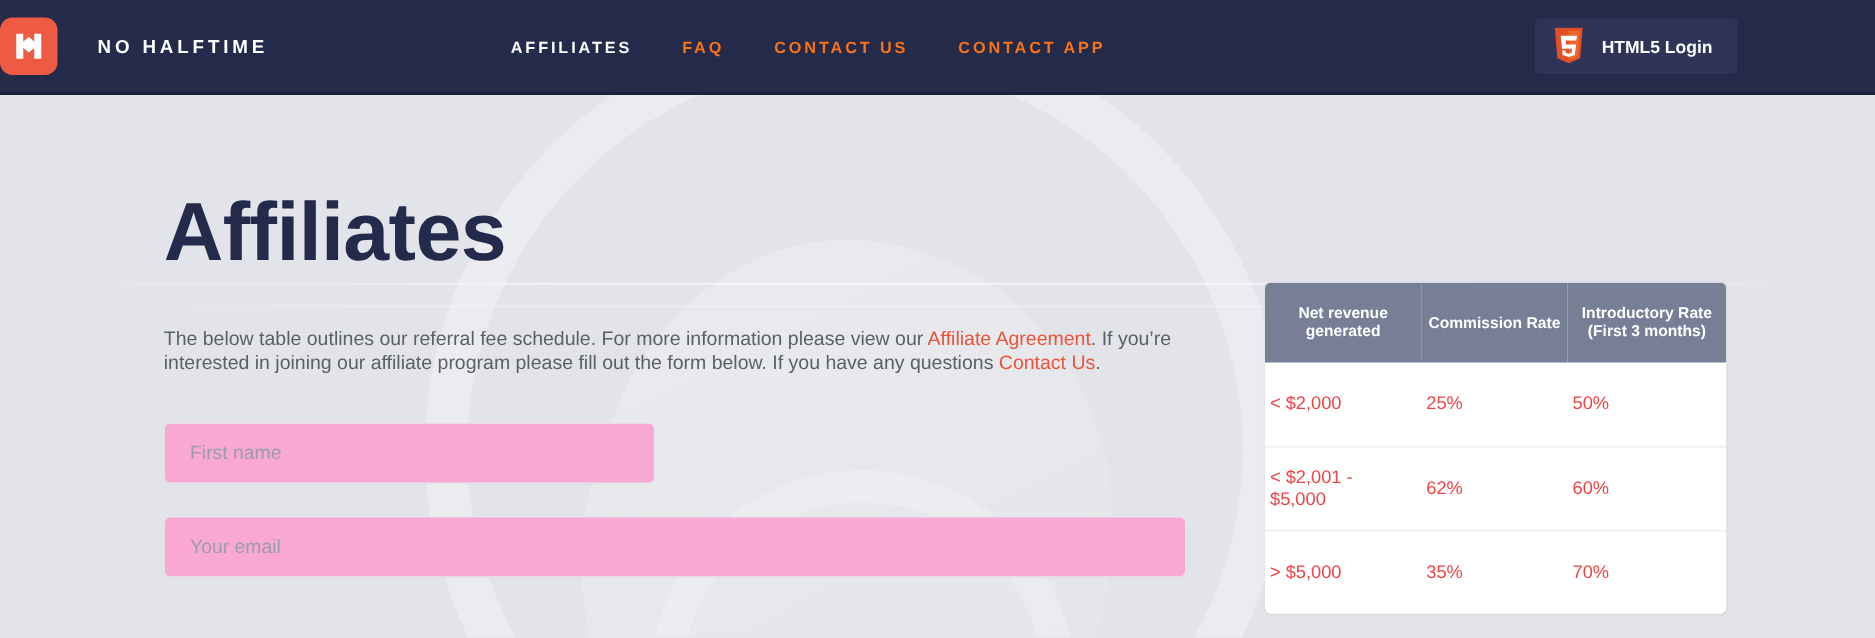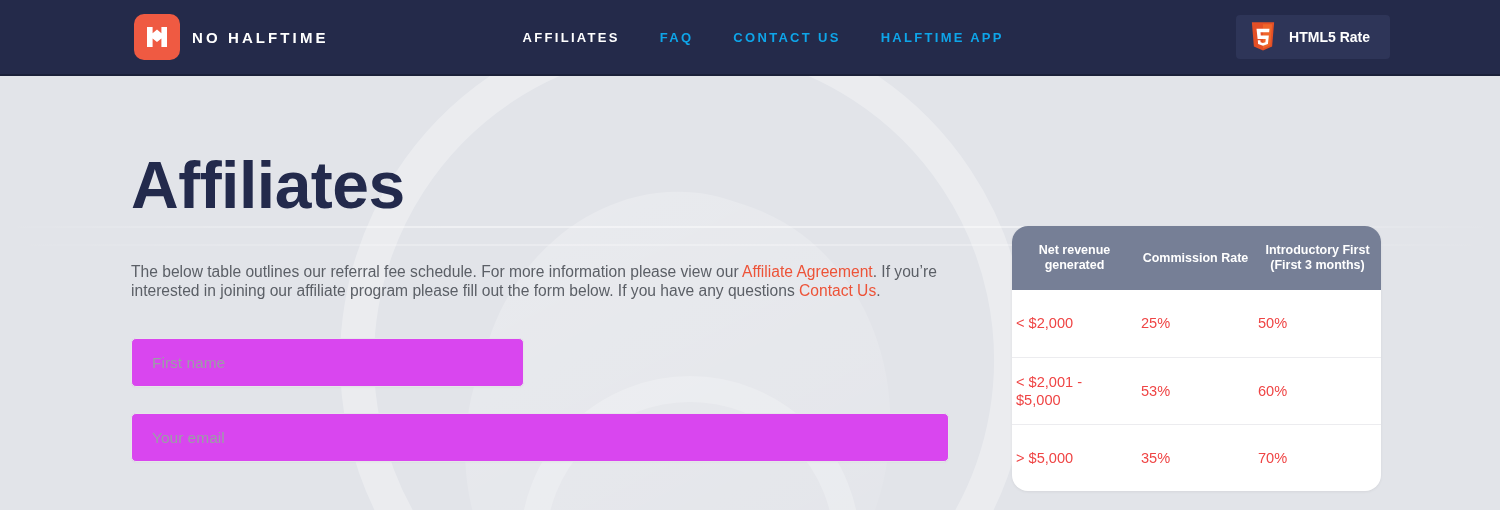--- a/index.html
+++ b/index.html
@@ -66,23 +66,22 @@
     height: 76px;
     background: #242a4a;
     border-bottom: 2px solid #1b2039;
     display: flex;
     align-items: center;
   }
 
   .brand {
     display: flex;
     align-items: center;
-    margin-left: 134px;
     text-decoration: none;
-    gap: 12px;
+    gap: 32px;
   }
   .brand-mark {
     width: 46px; height: 46px;
     border-radius: 10px;
     background: #ef5a42;
     display: flex;
     align-items: center;
     justify-content: center;
     flex: none;
   }
@@ -95,21 +94,21 @@
     white-space: nowrap;
   }
 
   .main-nav {
     display: flex;
     align-items: center;
     gap: 40px;
     margin-left: 194px;
   }
   .nav-link {
-    color: #0ea5e9;
+    color: #f97316;
     font-size: 13px;
     font-weight: bold;
     letter-spacing: 2.3px;
     text-decoration: none;
     white-space: nowrap;
   }
   .nav-link.is-active { color: #ffffff; }
 
   .login-btn {
     margin-left: auto;
@@ -169,41 +168,41 @@
     cursor: pointer;
   }
 
   .form-grid {
     margin-top: 38px;
     display: flex;
     gap: 32px;
   }
   .field {
     height: 49px;
-    background: #d946ef;
+    background: #f9a8d4;
     border: 1px solid #e6e6e9;
     border-radius: 5px;
     font-family: inherit;
     font-size: 15.5px;
     color: #3c4049;
     padding: 0 20px;
     outline: none;
     box-shadow: 0 1px 2px rgba(0,0,0,0.025);
   }
   .field::placeholder { color: #9b9ea6; }
   .field.half { width: 393px; }
   .field.full { width: 818px; margin-top: 26px; }
 
   
   .rate-table-wrap {
     margin-left: 43px;
     width: 369px;
     flex: none;
     margin-top: -36px;
-    border-radius: 16px;
+    border-radius: 5px;
     overflow: hidden;
     background: #ffffff;
     box-shadow: 0 1px 3px rgba(0,0,0,0.06);
   }
   .rate-table {
     width: 100%;
     border-collapse: collapse;
     table-layout: fixed;
   }
   .rate-table thead th {
@@ -247,30 +246,30 @@
         <path d="M3 3 L8.6 3 L8.6 9.2 L13 5.6 L17.4 9.2 L17.4 3 L23 3 L23 23 L17.4 23 L17.4 14.4 L13 18 L8.6 14.4 L8.6 23 L3 23 Z" fill="#ffffff"></path>
       </svg>
     </span>
     <span class="brand-name">NO HALFTIME</span>
   </a>
 
   <nav class="main-nav">
     <a class="nav-link is-active" href="#">AFFILIATES</a>
     <a class="nav-link" href="#">FAQ</a>
     <a class="nav-link" href="#">CONTACT US</a>
-    <a class="nav-link" href="#">HALFTIME APP</a>
+    <a class="nav-link" href="#">CONTACT APP</a>
   </nav>
 
   <button class="login-btn">
     <svg class="html5-badge" viewBox="0 0 28 32" aria-hidden="true">
       <path d="M2 0 L26 0 L23.8 26.3 L14 30.6 L4.2 26.3 Z" fill="#e34f26"></path>
       <path d="M14 2.4 L14 28.3 L21.9 24.8 L23.8 2.4 Z" fill="#ef652a"></path>
       <path d="M7 7 L21 7 L20.6 11 L11.3 11 L11.6 14.4 L20.3 14.4 L19.3 23.6 L14 25.3 L8.7 23.6 L8.4 19.6 L11.2 19.6 L11.4 21.6 L14 22.4 L16.6 21.6 L16.9 18.2 L8.2 18.2 Z" fill="#ffffff"></path>
     </svg>
-    <span class="login-label">HTML5 Rate</span>
+    <span class="login-label">HTML5 Login</span>
   </button>
 
 </header>
 
 <main class="page">
 
   <h1 class="page-title">Affiliates</h1>
 
   <div class="content-row">
 
@@ -291,39 +290,39 @@
         <thead>
           <tr>
             <th>
               <span>Net revenue</span><br>
               <span>generated</span>
             </th>
             <th>
               <span>Commission Rate</span>
             </th>
             <th>
-              <span>Introductory First</span><br>
+              <span>Introductory Rate</span><br>
               <span>(First 3 months)</span>
             </th>
           </tr>
         </thead>
         <tbody>
           <tr>
             <td>
               <span>&lt; $2,000</span>
             </td>
             <td>25%</td>
             <td>50%</td>
           </tr>
           <tr>
             <td>
               <span>&lt; $2,001 -</span><br>
               <span>$5,000</span>
             </td>
-            <td>53%</td>
+            <td>62%</td>
             <td>60%</td>
           </tr>
           <tr>
             <td>
               <span>&gt; $5,000</span>
             </td>
             <td>35%</td>
             <td>70%</td>
           </tr>
         </tbody>

